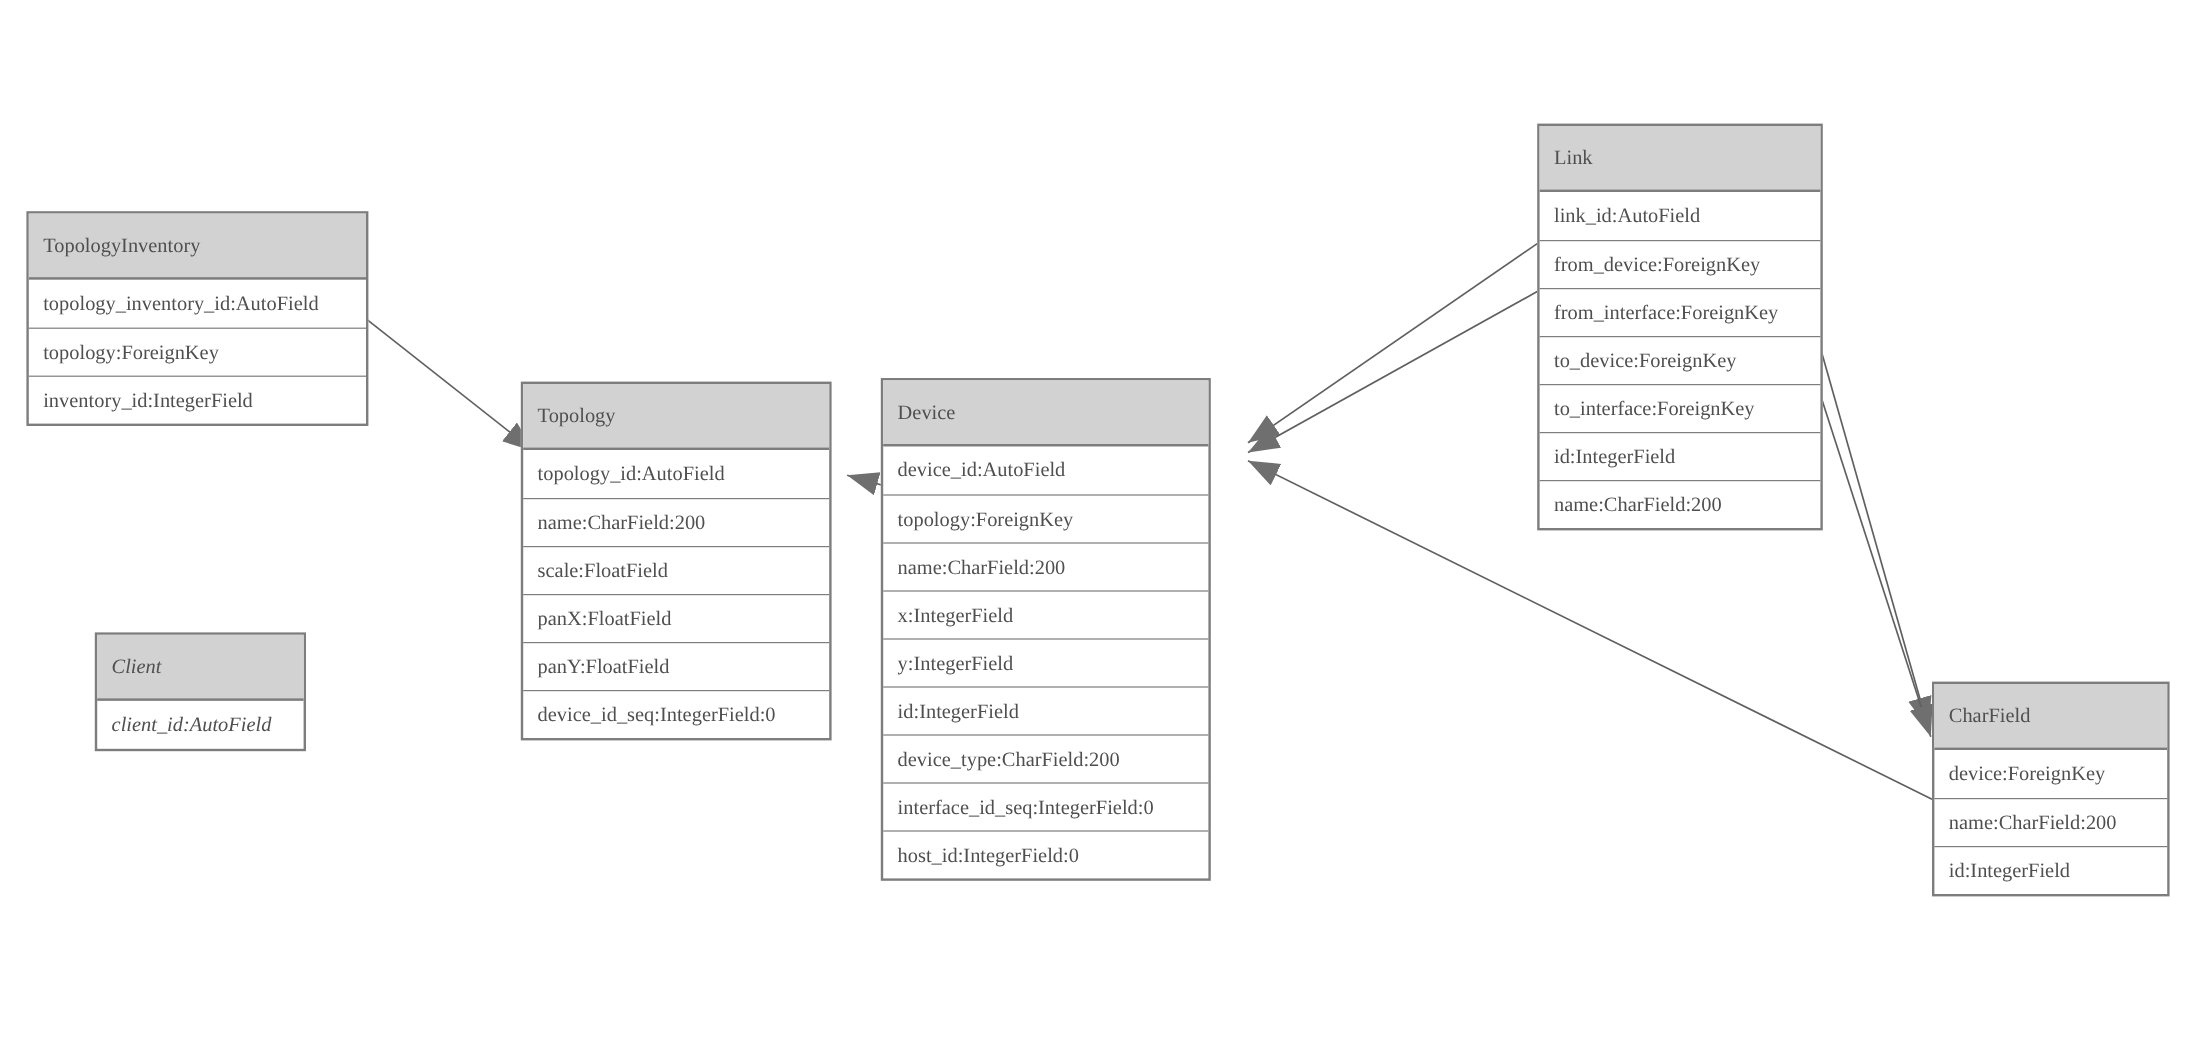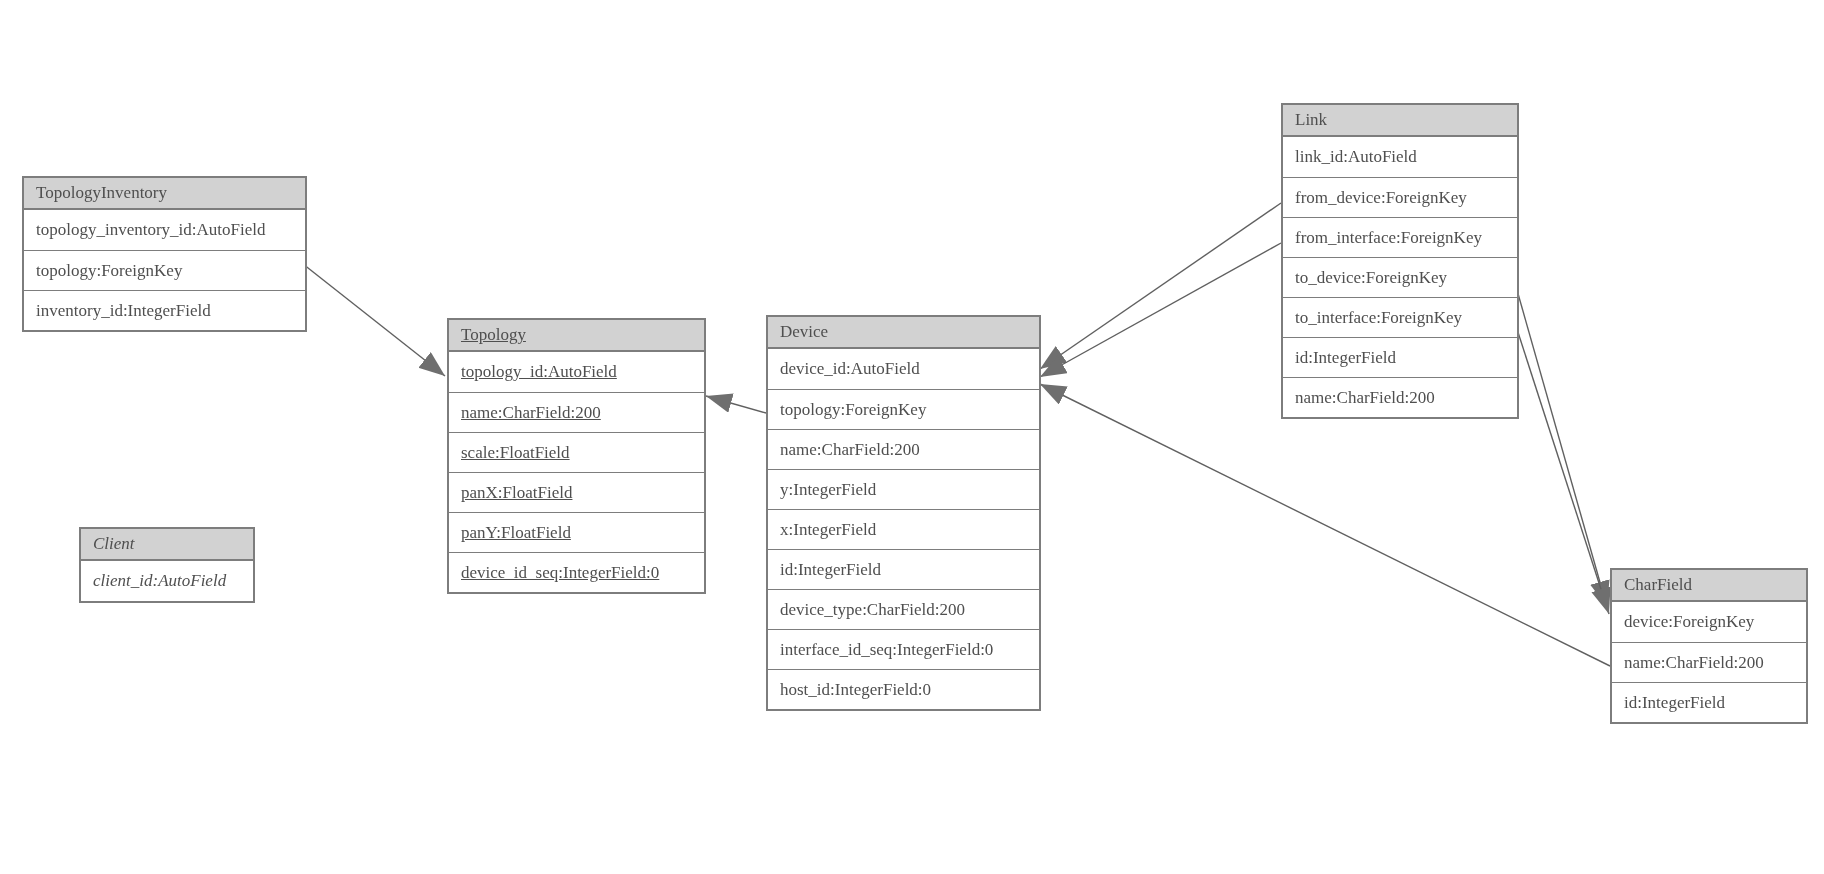--- a/index.html
+++ b/index.html
@@ -35,21 +35,21 @@
   .entity {
     position: absolute;
     box-sizing: content-box;
     border: 2px solid var(--border, #7d7d7d);
     background: #ffffff;
     color: var(--text, #4f4f4f);
     font-size: 17px;
   }
   .entity-header {
     box-sizing: border-box;
-    height: 32px;
+    height: 55px;
     padding: 0 12px;
     display: flex;
     align-items: center;
     background: var(--header-bg, #d2d2d2);
     border-bottom: 2px solid var(--border, #7d7d7d);
     white-space: nowrap;
     overflow: hidden;
   }
   .entity-field {
     box-sizing: border-box;
@@ -86,36 +86,36 @@
 <div class="entity" style="left: 22px; top: 176px; width: 281px;">
       <div class="entity-header">TopologyInventory</div>
       <div class="entity-field">topology_inventory_id:AutoField</div>
       <div class="entity-field">topology:ForeignKey</div>
       <div class="entity-field">inventory_id:IntegerField</div>
     </div>
     <div class="entity" style="left: 79px; top: 527px; width: 172px; font-style: italic;">
       <div class="entity-header">Client</div>
       <div class="entity-field">client_id:AutoField</div>
     </div>
-    <div class="entity" style="left: 447px; top: 318px; width: 255px; text-decoration: underline;">
+    <div class="entity" style="left: 434px; top: 318px; width: 255px;">
       <div class="entity-header">Topology</div>
       <div class="entity-field">topology_id:AutoField</div>
       <div class="entity-field">name:CharField:200</div>
       <div class="entity-field">scale:FloatField</div>
       <div class="entity-field">panX:FloatField</div>
       <div class="entity-field">panY:FloatField</div>
       <div class="entity-field">device_id_seq:IntegerField:0</div>
     </div>
-    <div class="entity" style="left: 766px; top: 315px; width: 271px;">
+    <div class="entity" style="left: 734px; top: 315px; width: 271px;">
       <div class="entity-header">Device</div>
       <div class="entity-field">device_id:AutoField</div>
       <div class="entity-field">topology:ForeignKey</div>
       <div class="entity-field">name:CharField:200</div>
+      <div class="entity-field">x:IntegerField</div>
       <div class="entity-field">y:IntegerField</div>
-      <div class="entity-field">x:IntegerField</div>
       <div class="entity-field">id:IntegerField</div>
       <div class="entity-field">device_type:CharField:200</div>
       <div class="entity-field">interface_id_seq:IntegerField:0</div>
       <div class="entity-field">host_id:IntegerField:0</div>
     </div>
     <div class="entity" style="left: 1281px; top: 103px; width: 234px;">
       <div class="entity-header">Link</div>
       <div class="entity-field">link_id:AutoField</div>
       <div class="entity-field">from_device:ForeignKey</div>
       <div class="entity-field">from_interface:ForeignKey</div>

